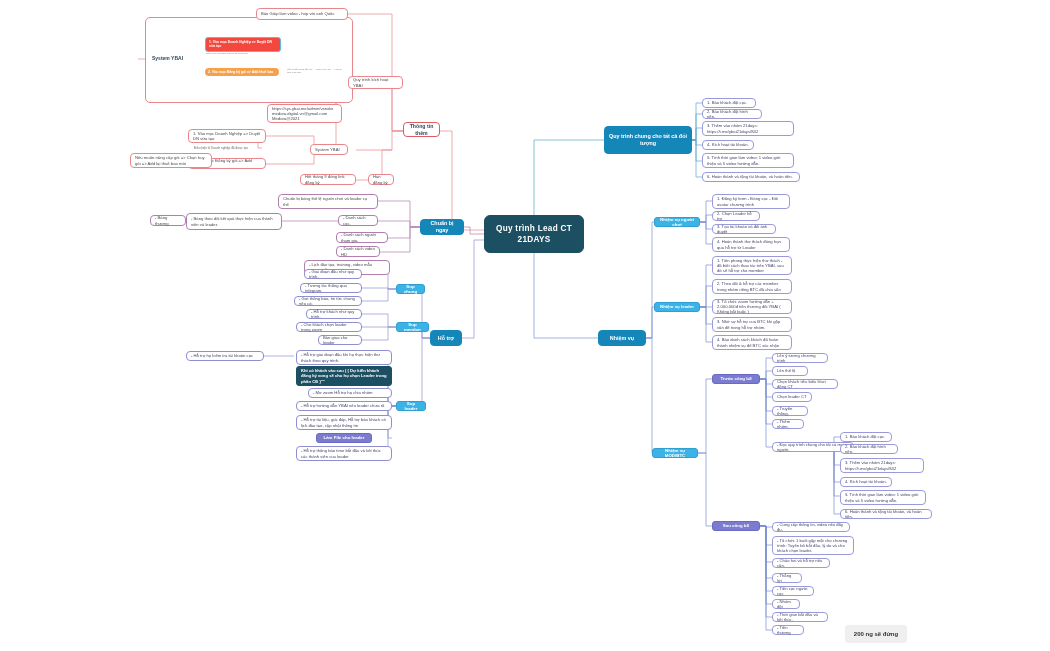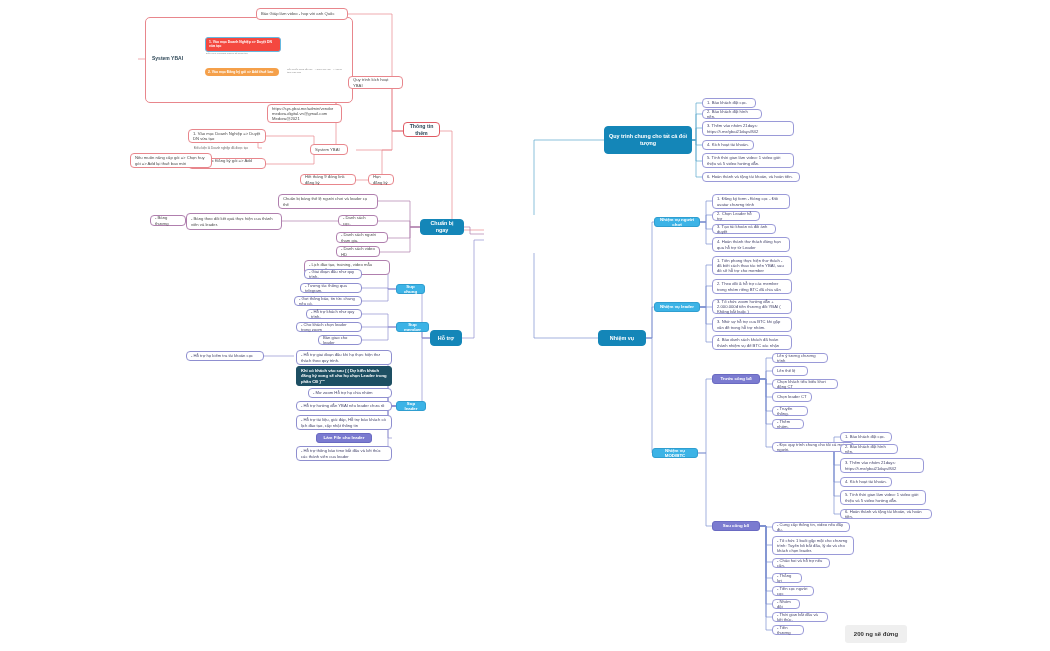--- a/index.html
+++ b/index.html
@@ -169,20 +169,23 @@
         <path d="M760 526 L766 526 L766 562 L772 562"></path>
         <path d="M760 526 L766 526 L766 578 L772 578"></path>
         <path d="M760 526 L766 526 L766 591 L772 591"></path>
         <path d="M760 526 L766 526 L766 604 L772 604"></path>
         <path d="M760 526 L766 526 L766 617 L772 617"></path>
         <path d="M760 526 L766 526 L766 630 L772 630"></path>
       </g>
     </g>
   </svg>
 
+  <div class="node dark-fill" id="root">
+    <span>Quy trình Lead CT 21DAYS</span>
+  </div>
 
   <div id="ybai-frame"></div>
   <div id="ybai-title">System YBAI</div>
   <div class="mini-red" style="left:205px;top:37px;width:68px;">1. Vào mục Doanh Nghiệp =&gt; Duyệt DN vừa tạo</div>
   <div class="mini-note" style="left:206px;top:52px;width:70px;">Điều kiện là Doanh nghiệp đã được tạo</div>
   <div class="mini-orange" style="left:205px;top:68px;width:68px;">2. Vào mục Đăng ký gói =&gt; Add thuê bao</div>
   <div class="mini-note" style="left:287px;top:68px;width:60px;">Nếu muốn nâng cấp gói =&gt; Chọn huỷ gói =&gt; Add lại thuê bao mới</div>
 
   <div class="node red-out-b" style="left:403px;top:122px;width:37px;height:15px;justify-content:center;text-align:center;">
     <span>Thông tin thêm</span>

